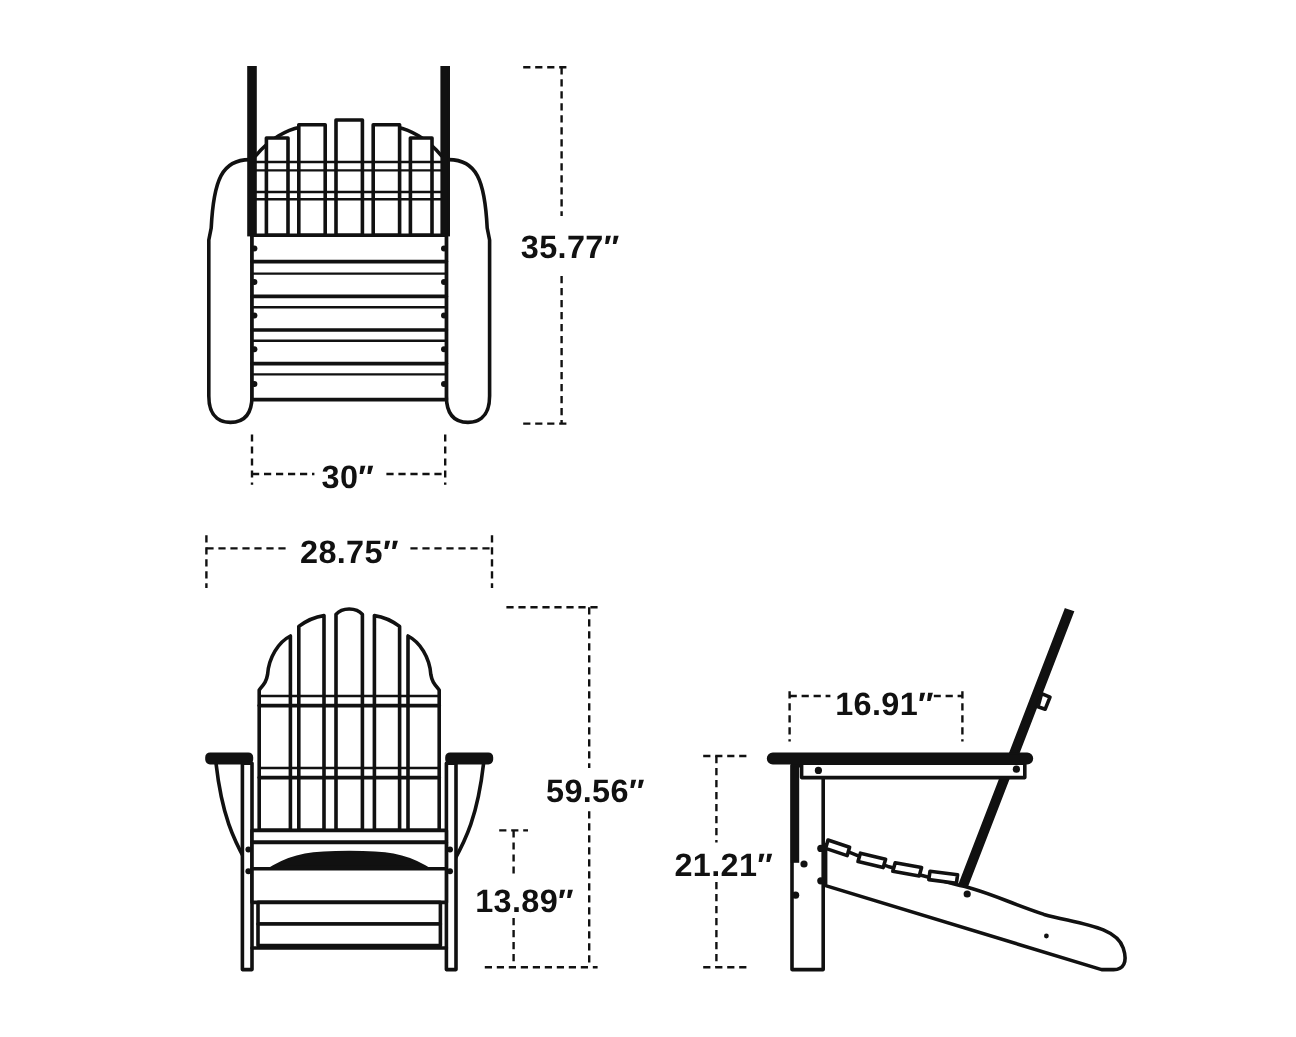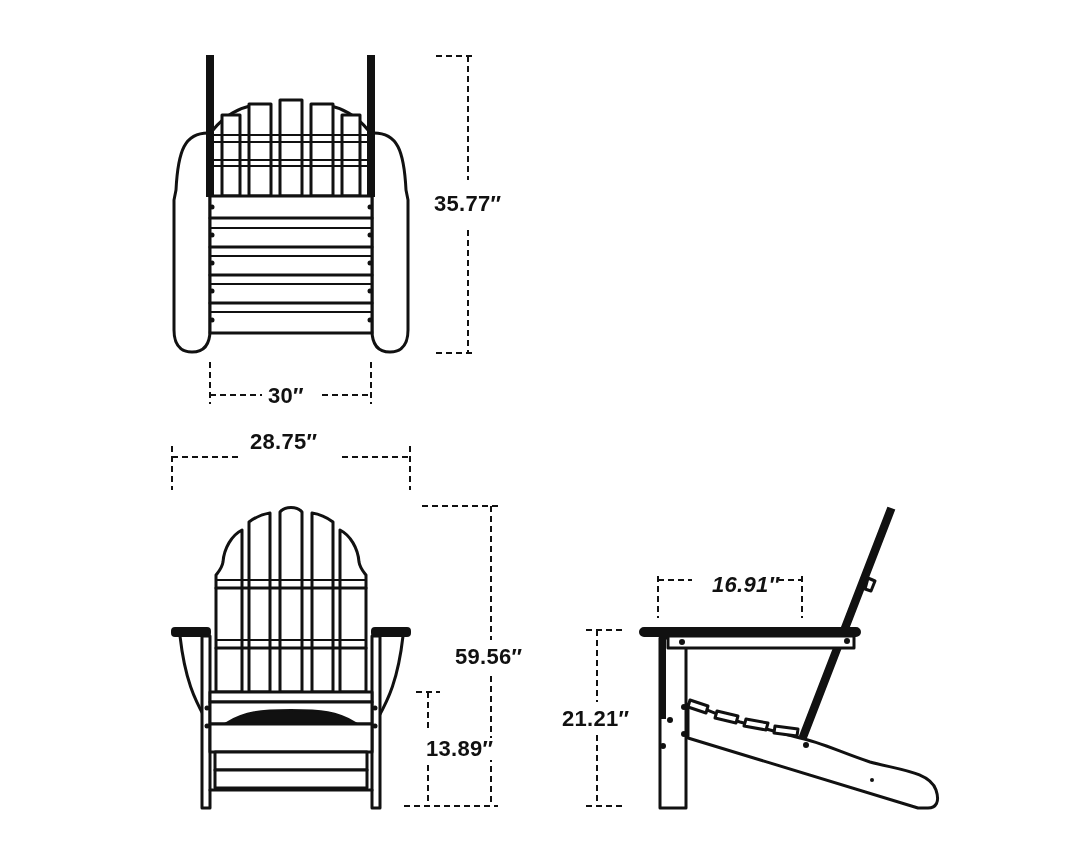--- a/index.html
+++ b/index.html
@@ -2,21 +2,21 @@
 <html><head>
 <meta charset="utf-8">
 <style>
   html, body { margin: 0; padding: 0; background: #ffffff; }
   body { width: 1080px; height: 864px; position: relative; overflow: hidden; }
   #canvas { position: absolute; left: 0; top: 0; width: 1080px; height: 864px; }
   .dim-label {
     position: absolute;
     font-family: "Liberation Sans", "DejaVu Sans", sans-serif;
     font-weight: 700;
-    font-size: 22px;
+    font-size: 27px;
     color: #111111;
     background: #ffffff;
     line-height: 1;
     white-space: nowrap;
     letter-spacing: 0.3px;
   }
   svg .ln { stroke: #111; stroke-width: 3; fill: none; stroke-linejoin: round; stroke-linecap: round; }
   svg .thin { stroke: #111; stroke-width: 2; fill: none; }
   svg .fillw { fill: #fff; stroke: #111; stroke-width: 3; stroke-linejoin: round; }
   svg .fillb { fill: #111; stroke: #111; stroke-width: 2; }
@@ -179,19 +179,19 @@
     <line x1="586" y1="630" x2="626" y2="630" class="dash"></line>
     <line x1="586" y1="806" x2="626" y2="806" class="dash"></line>
     <line x1="597" y1="630" x2="597" y2="702" class="dash"></line>
     <line x1="597" y1="735" x2="597" y2="806" class="dash"></line>
   </g>
 </svg>
 
 
 <div class="dim-label" style="left:434px; top:193px;">35.77″</div>
 <div class="dim-label" style="left:268px; top:385px;">30″</div>
-<div class="dim-label" style="left:250px; top:431px;">28.75″</div>
+<div class="dim-label" style="left:250px; top:447px;">28.75″</div>
 <div class="dim-label" style="left:455px; top:646px;">59.56″</div>
-<div class="dim-label" style="left:396px; top:738px;margin-left:30px;">13.89″</div>
-<div class="dim-label" style="left:712px; top:574px;font-style:italic;">16.91″</div>
+<div class="dim-label" style="left:396px; top:738px;">13.89″</div>
+<div class="dim-label" style="left:696px; top:574px;">16.91″</div>
 <div class="dim-label" style="left:562px; top:708px;">21.21″</div>
 
 </div>
 
 </body></html>

